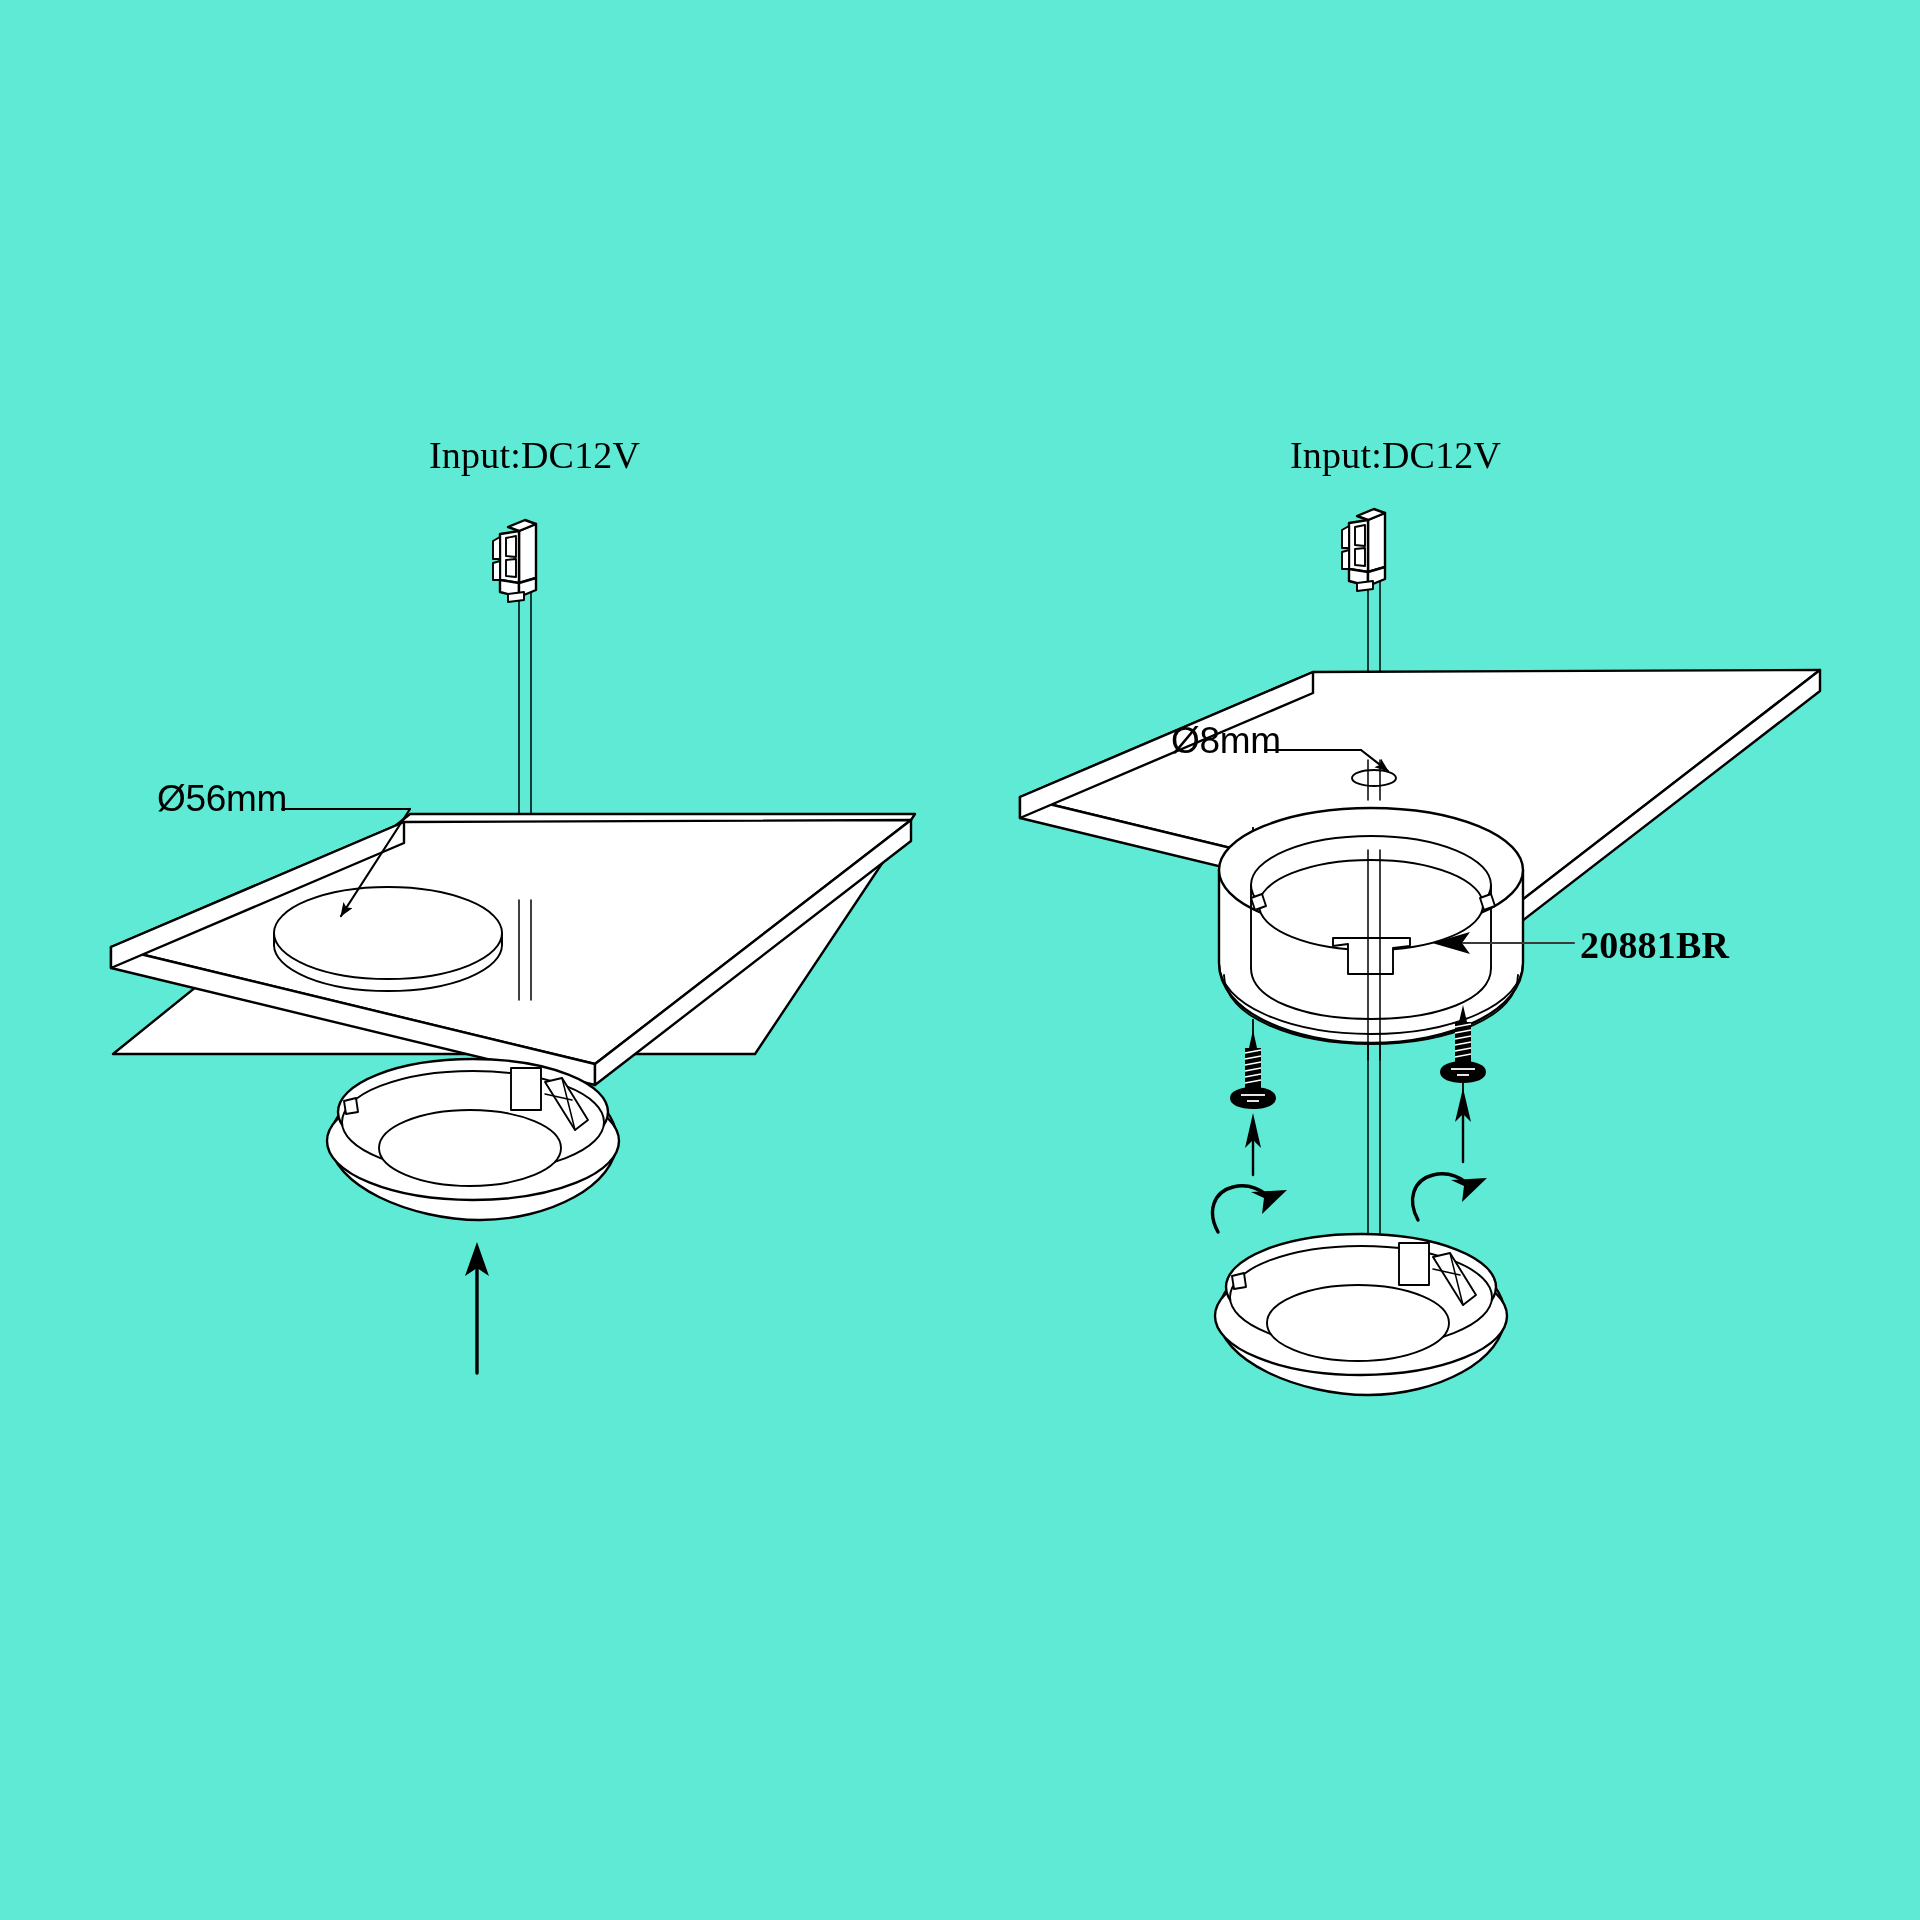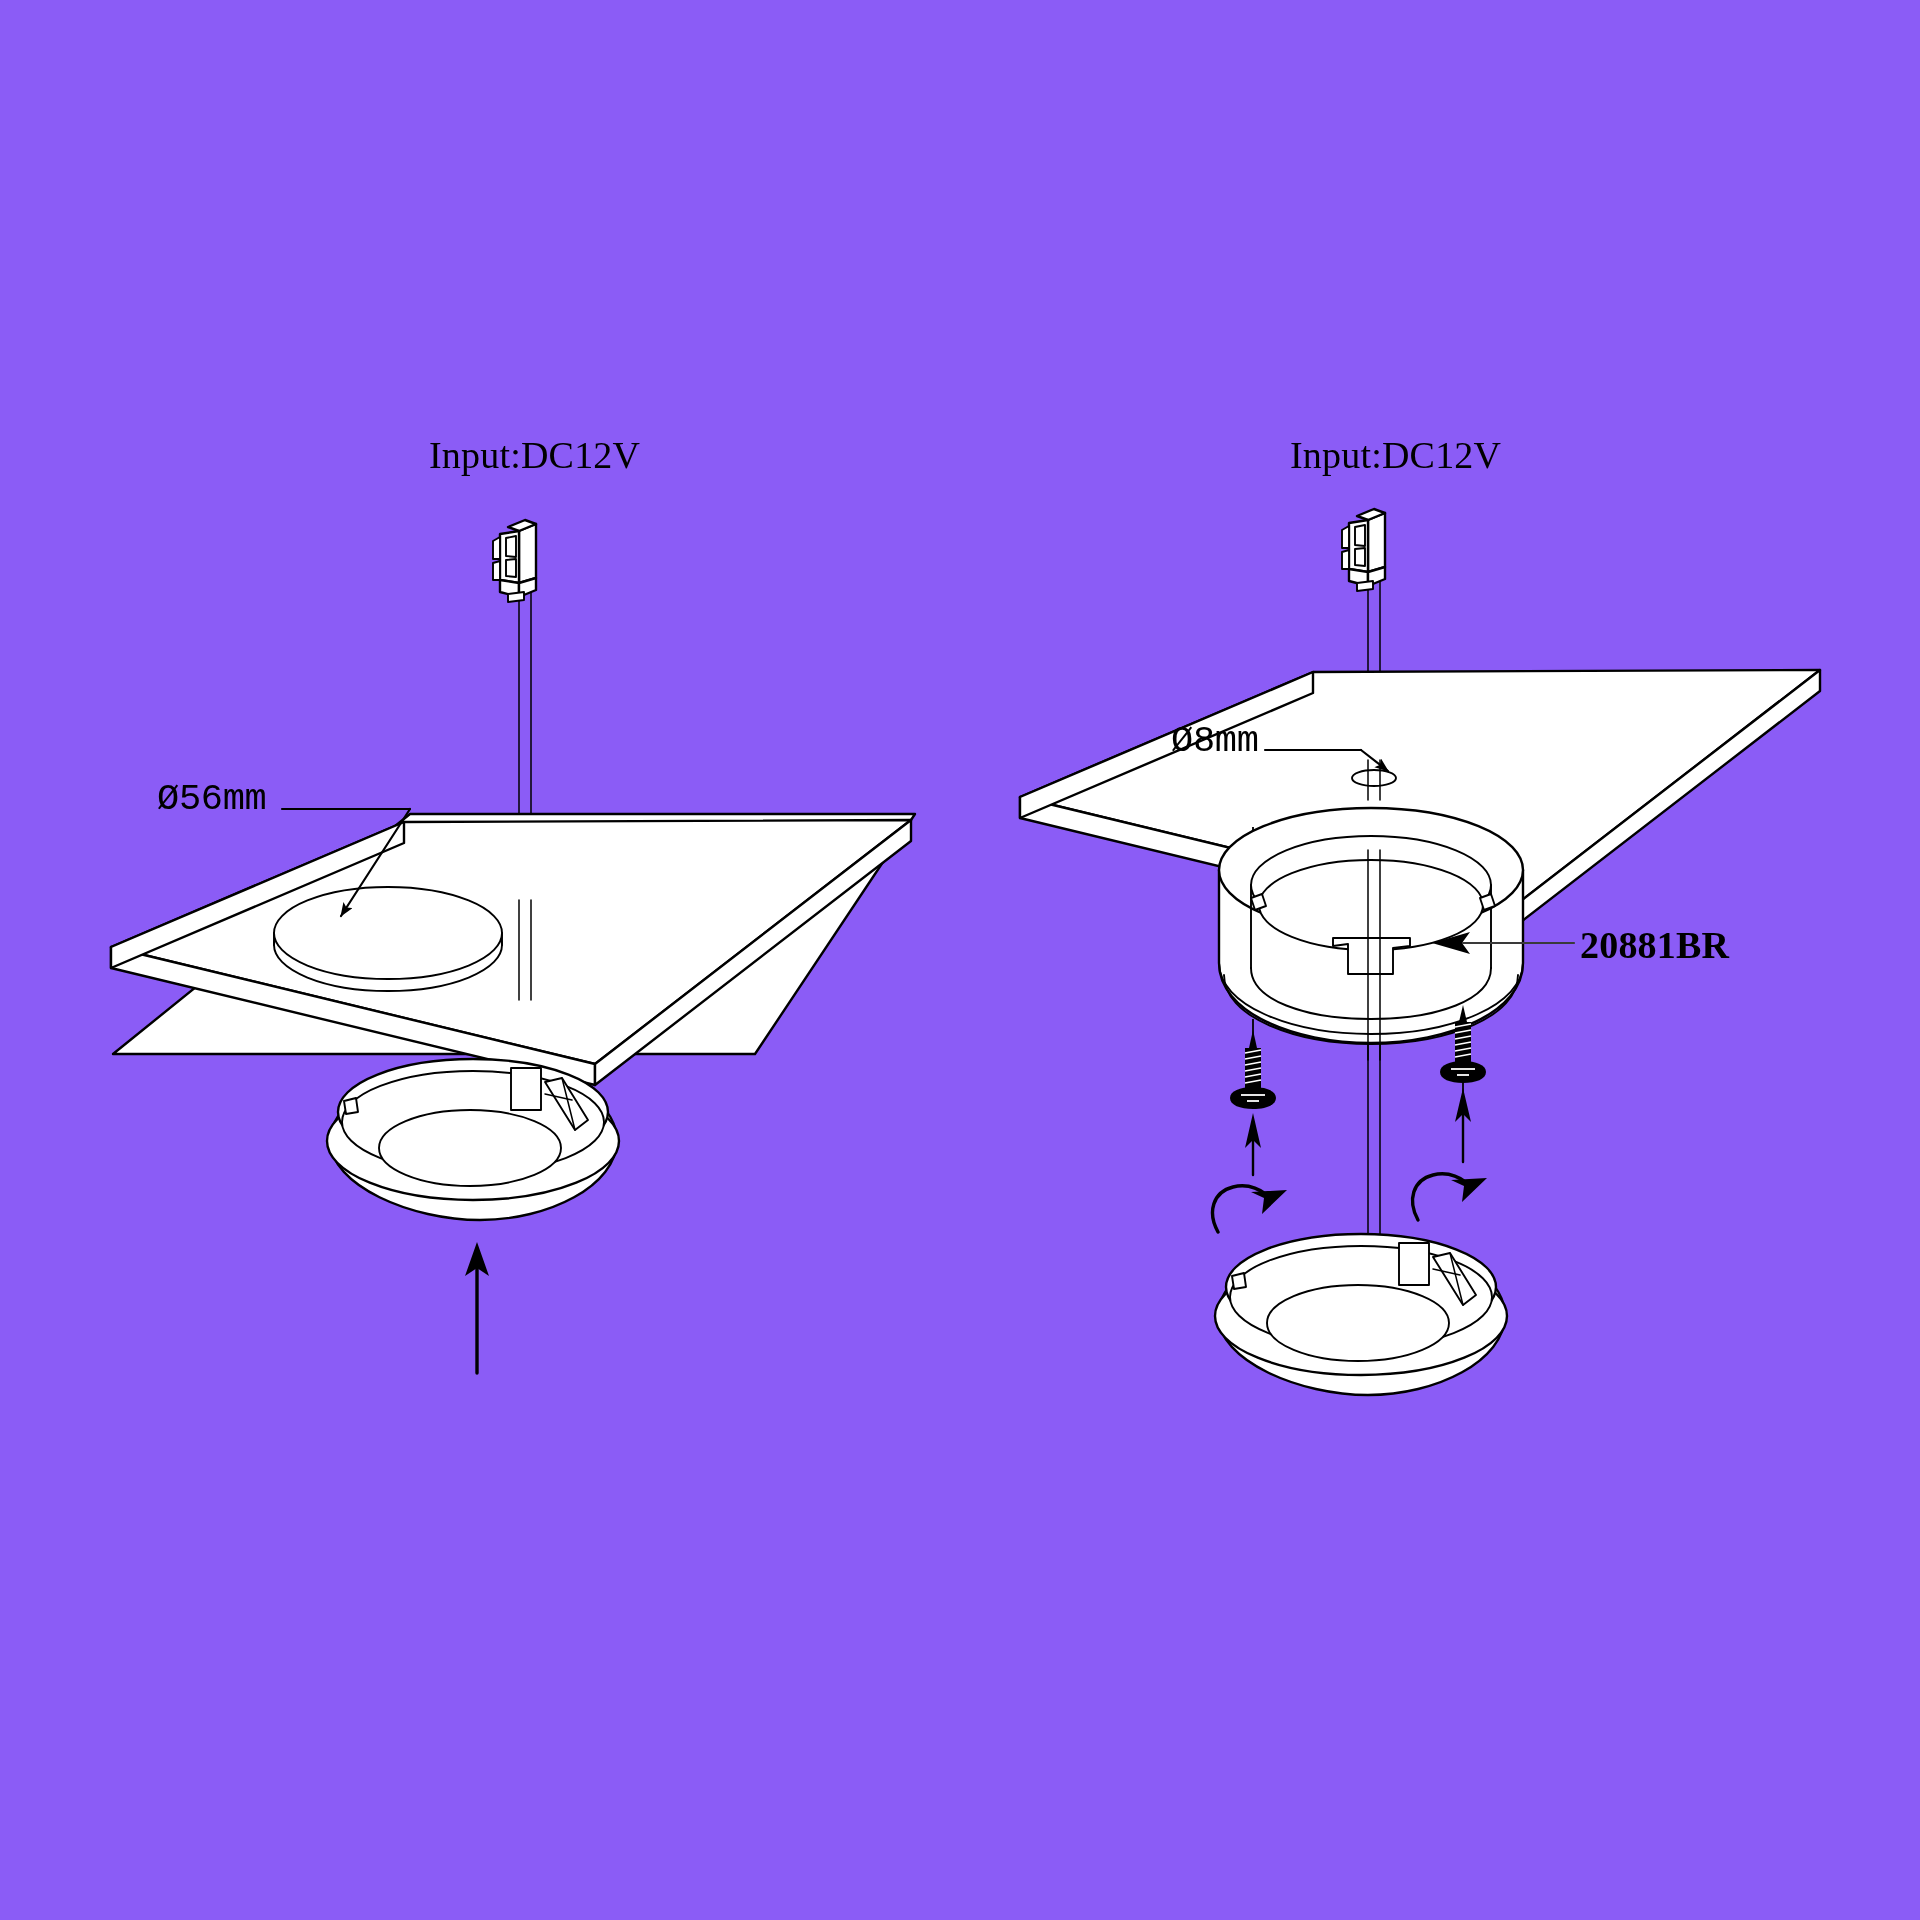--- a/index.html
+++ b/index.html
@@ -10,21 +10,21 @@
   body {
     width: 1920px;
     height: 1920px;
     font-family: "Liberation Serif", serif;
     overflow: hidden;
   }
   #sheet {
     position: relative;
     width: 1920px;
     height: 1920px;
-    background: #8b5cf6;
+    background: #5eead4;
   }
   svg.drawing {
     position: absolute;
     top: 0;
     left: 0;
     width: 1920px;
     height: 1920px;
     display: block;
   }
   
@@ -98,21 +98,21 @@
     color: #000000;
     white-space: nowrap;
     user-select: none;
   }
   .t-serif {
     font-family: "Liberation Serif", serif;
     font-size: 38px;
     letter-spacing: 0.2px;
   }
   .t-sans {
-    font-family: Liberation Mono, monospace;
+    font-family: Liberation Sans, sans-serif;
     font-size: 37px;
     letter-spacing: -0.3px;
   }
 </style>
 </head>
 <body>
 
 <div id="sheet">
 
   <svg class="drawing" viewBox="0 0 1920 1920">

